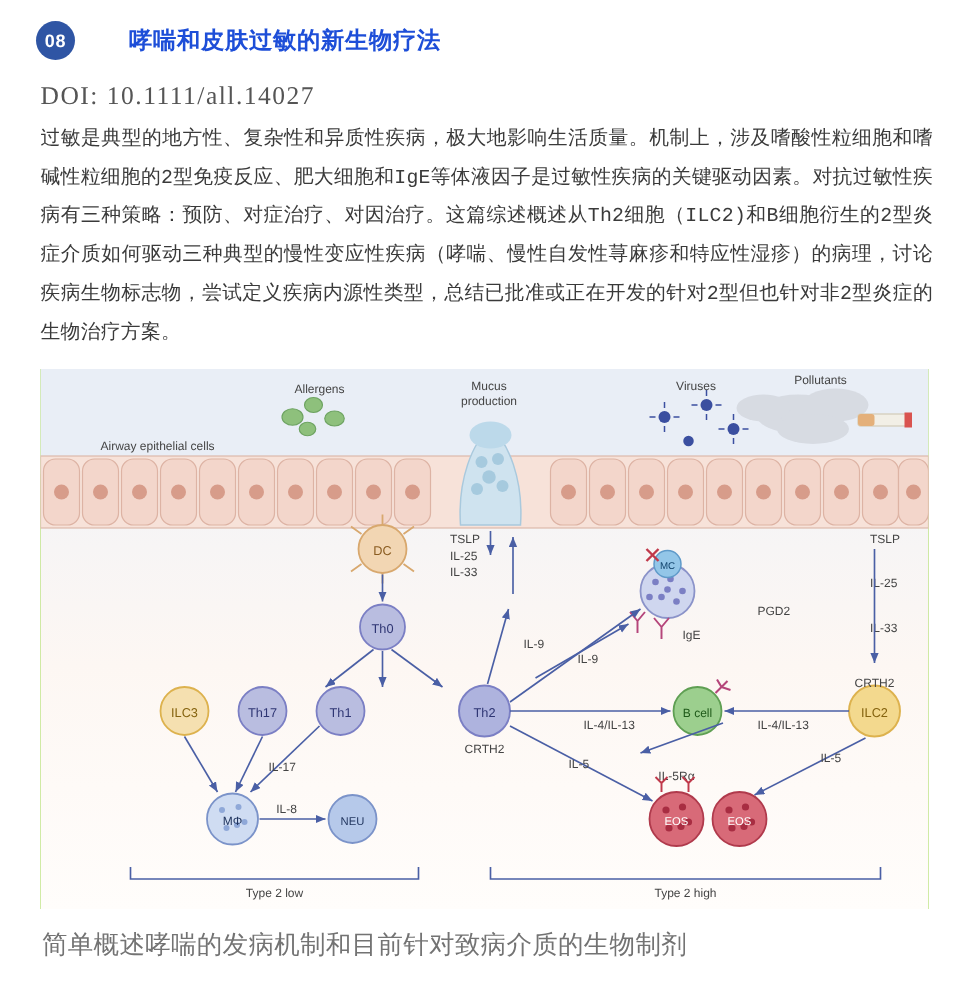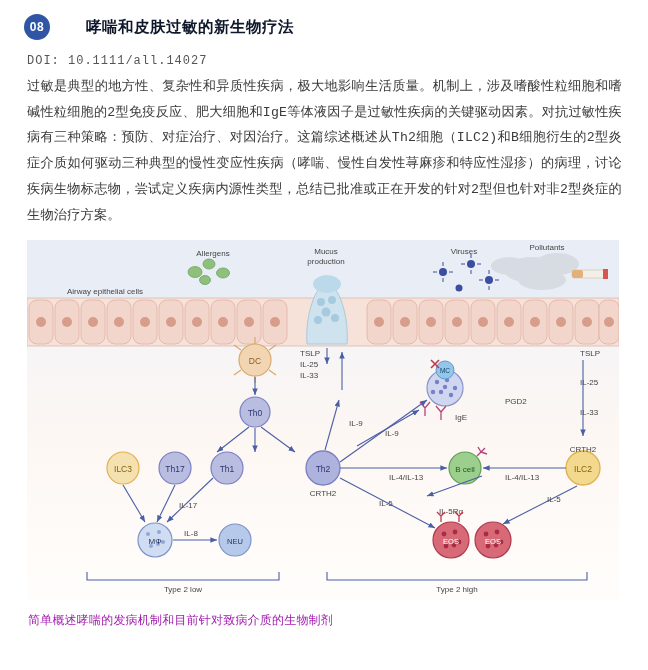--- a/index.html
+++ b/index.html
@@ -37,27 +37,27 @@
     font-weight: bold;
     display: flex;
     align-items: center;
     justify-content: center;
     flex: 0 0 auto;
     letter-spacing: 0.5px;
   }
   .title {
     font-size: 15.5px;
     font-weight: bold;
-    color: #0f172a;
+    color: #1d4ed8;
     letter-spacing: 0.5px;
     padding-left: 24px;
   }
   .doi {
-    font-family: Liberation Mono, monospace;
-    font-size: 12px;
+    font-family: Liberation Serif, serif;
+    font-size: 17px;
     color: #555555;
     letter-spacing: 1px;
     margin: 0 0 6px 3px;
   }
   .abstract {
     font-size: 13.2px;
     line-height: 1.95;
     color: #3a3a3a;
     text-align: justify;
     margin: 0 2px 12px 3px;
@@ -68,22 +68,22 @@
     position: relative;
     margin: 0 3px;
     width: 592px;
     height: 360px;
     background: #84cc16;
   }
   .figure-svg {
     display: block;
   }
   .caption {
-    font-size: 12px;
-    color: #a21caf;
+    font-size: 17px;
+    color: #737373;
     margin: 12px 0 0 4px;
     letter-spacing: 0.2px;
   }
 </style>
 </head>
 <body>
 
 <div class="page">
 
   <div class="header-row">

